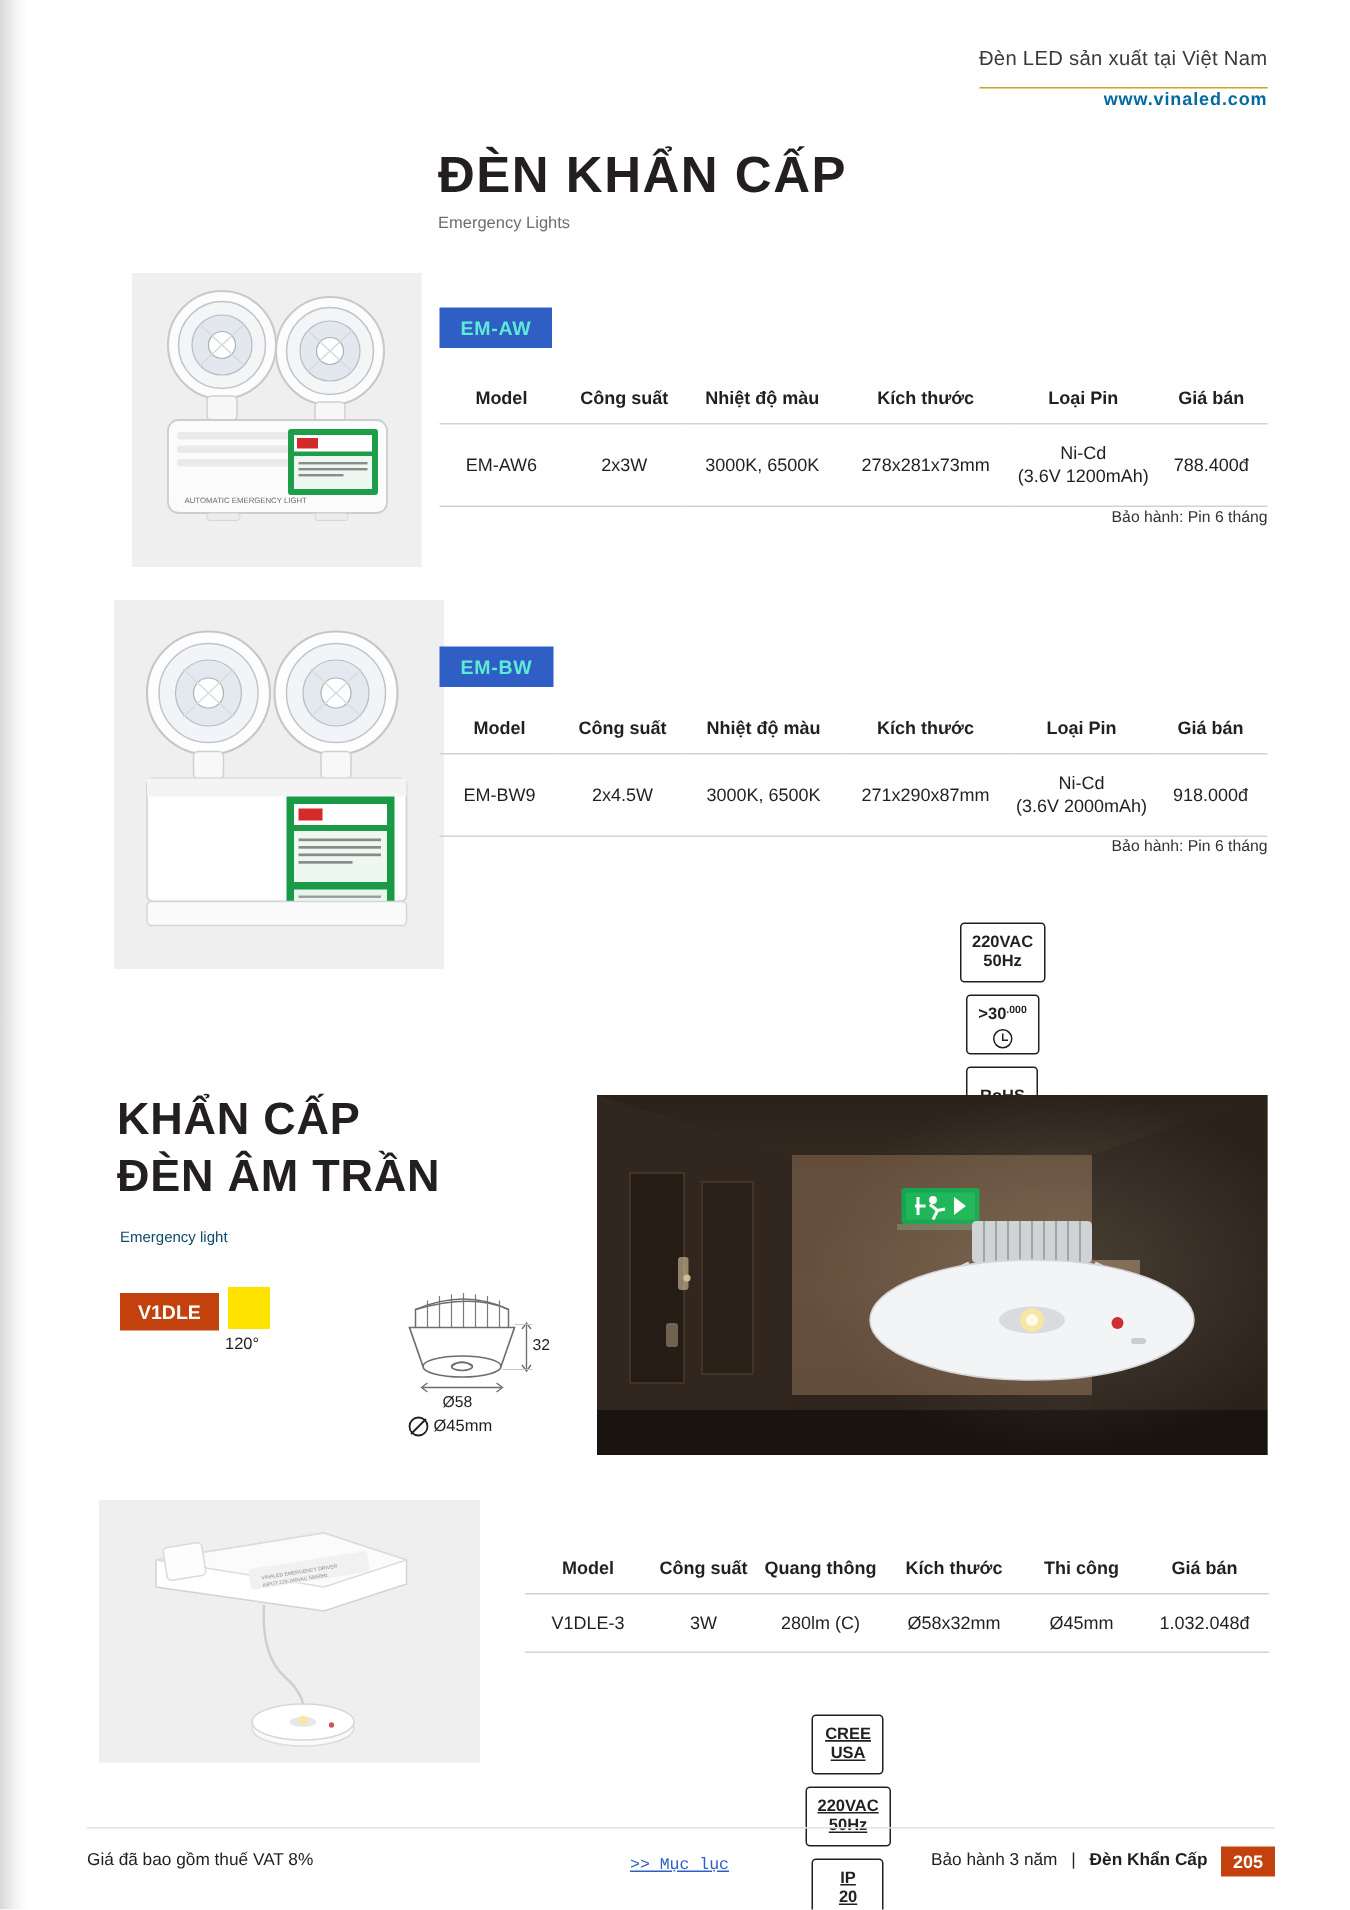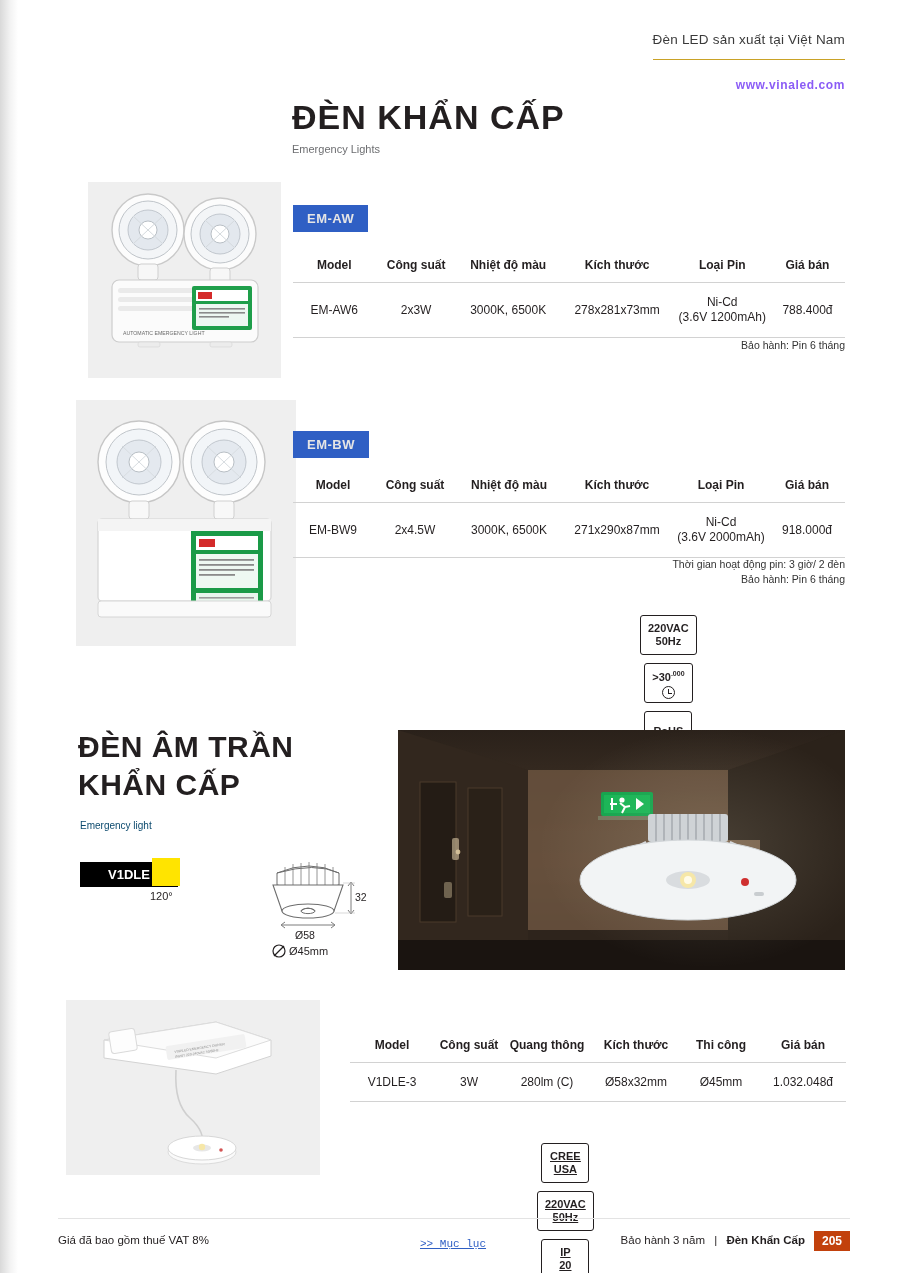--- a/index.html
+++ b/index.html
@@ -25,21 +25,21 @@
 
   
   .header {
     position:absolute; right:55px; top:30px; text-align:right;
   }
   .header .line1 {
     font-size: 13.5px; color:#3a3a3a; letter-spacing:.2px;
     border-bottom: 1.5px solid #c9a227; padding-bottom:12px; display:inline-block;
   }
   .header .line2 {
-    font-size: 12px; color:#8b5cf6; margin-top:18px; letter-spacing:.6px;
+    font-size: 12px; color:#0369a1; margin-top:0; letter-spacing:.6px;
     font-weight:600;
   }
 
   
   .title-main {
     position:absolute; left:292px; top:98px;
     font-size: 34px; font-weight: bold; letter-spacing:1px; color:#231f20;
   }
   .title-sub {
     position:absolute; left:292px; top:143px;
@@ -49,21 +49,21 @@
   
   .photo {
     position:absolute; background:#efefef;
     display:flex; align-items:center; justify-content:center;
     overflow:hidden;
   }
 
   .badge {
     position:absolute;
     background:#2f5fc4;
-    color:#e5e5e5; font-weight:bold; font-size:13px;
+    color:#5eead4; font-weight:bold; font-size:13px;
     padding:6px 14px; letter-spacing:.5px;
   }
 
   table.spec {
     position:absolute;
     border-collapse: collapse;
     font-size: 11.5px;
   }
   table.spec th {
     font-weight:bold; font-size:12px; color:#231f20;
@@ -107,22 +107,22 @@
   
   .title2 {
     position:absolute; left:78px; top:728px;
     font-size: 30px; font-weight:bold; line-height:38px; color:#231f20; letter-spacing:.5px;
   }
   .title2-sub {
     position:absolute; left:80px; top:820px; font-size:10px; color:#0c4a6e;
   }
   .v1dle-badge {
     position:absolute; left:80px; top:862px;
-    background:#000000; color:#fff; font-weight:bold; font-size:13px;
-    padding:5px 28px;
+    background:#c2410c; color:#fff; font-weight:bold; font-size:13px;
+    padding:5px 12px;
   }
   .beam-sq {
     position:absolute; left:152px; top:858px; width:28px; height:28px;
     background:#ffe400;
   }
   .beam-label {
     position:absolute; left:150px; top:890px; font-size:11px; color:#231f20;
   }
 
   .dim-wrap { position:absolute; left:255px; top:855px; width:130px; height:120px; }
@@ -297,21 +297,20 @@
         <td style="line-height:15px;">
           <span>Ni-Cd</span><br>
           <span>(3.6V 2000mAh)</span>
         </td>
         <td>918.000đ</td>
       </tr>
     </tbody>
   </table>
 
   <div class="note" style="left:493px; top:557px; width:352px;">
-    <div>Thời gian hoạt động pin: 3 giờ/ 2 đèn</div>
     <div>Bảo hành: Pin 6 tháng</div>
   </div>
 
   <div class="certs" style="left:640px; top:615px;">
     <div class="cert">
       <span>220VAC</span>
       <span>50Hz</span>
     </div>
     <div class="cert">
       <span>
@@ -321,22 +320,22 @@
     </div>
     <div class="cert">
       <span>RoHS</span>
     </div>
     <div class="cert ce">
       <span>CE</span>
     </div>
   </div>
 
   <div class="title2">
+    <div>KHẨN CẤP</div>
     <div>ĐÈN ÂM TRẦN</div>
-    <div>KHẨN CẤP</div>
   </div>
   <div class="title2-sub">Emergency light</div>
 
   <div class="v1dle-badge">V1DLE</div>
   <div class="beam-sq"></div>
   <div class="beam-label">120°</div>
 
   <div class="dim-wrap">
     <svg width="130" height="120" viewBox="0 0 130 120">
 

